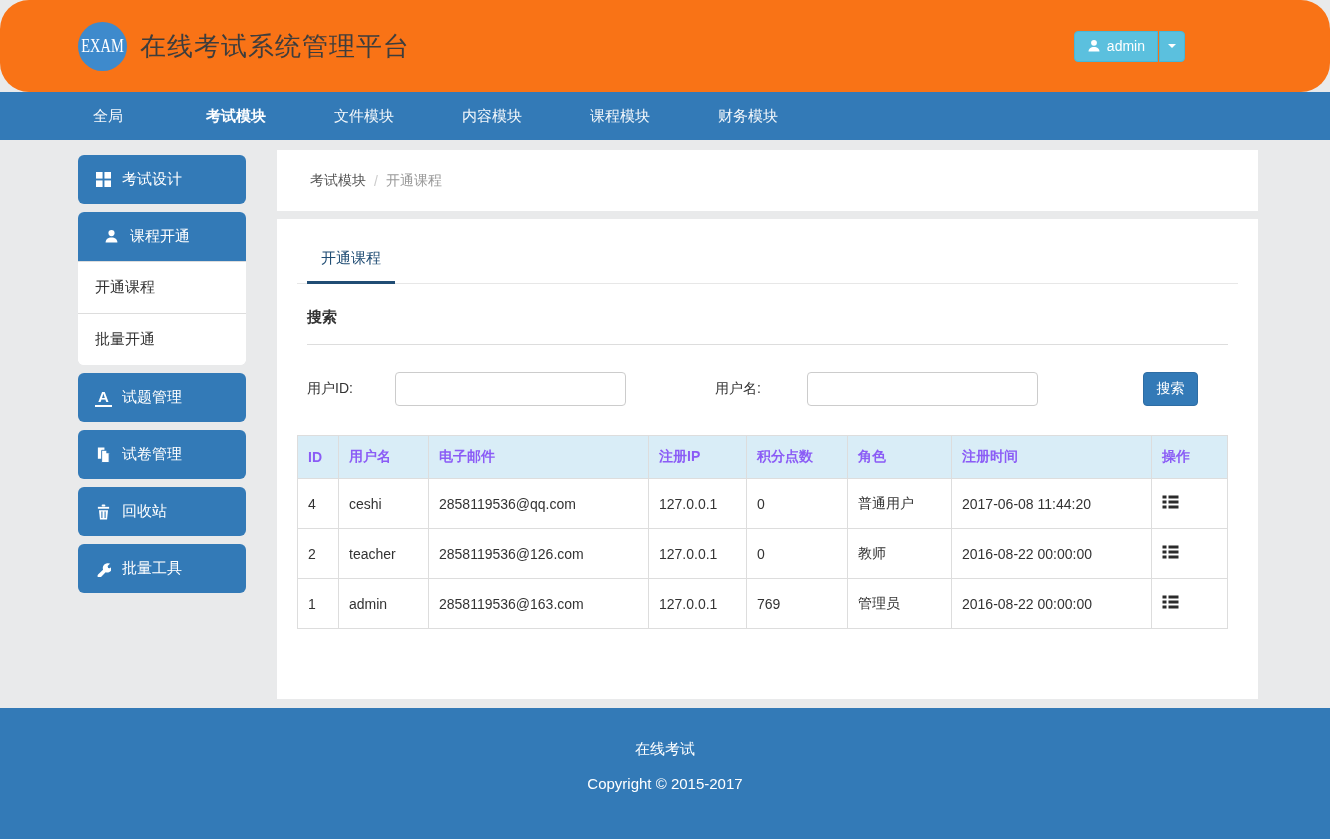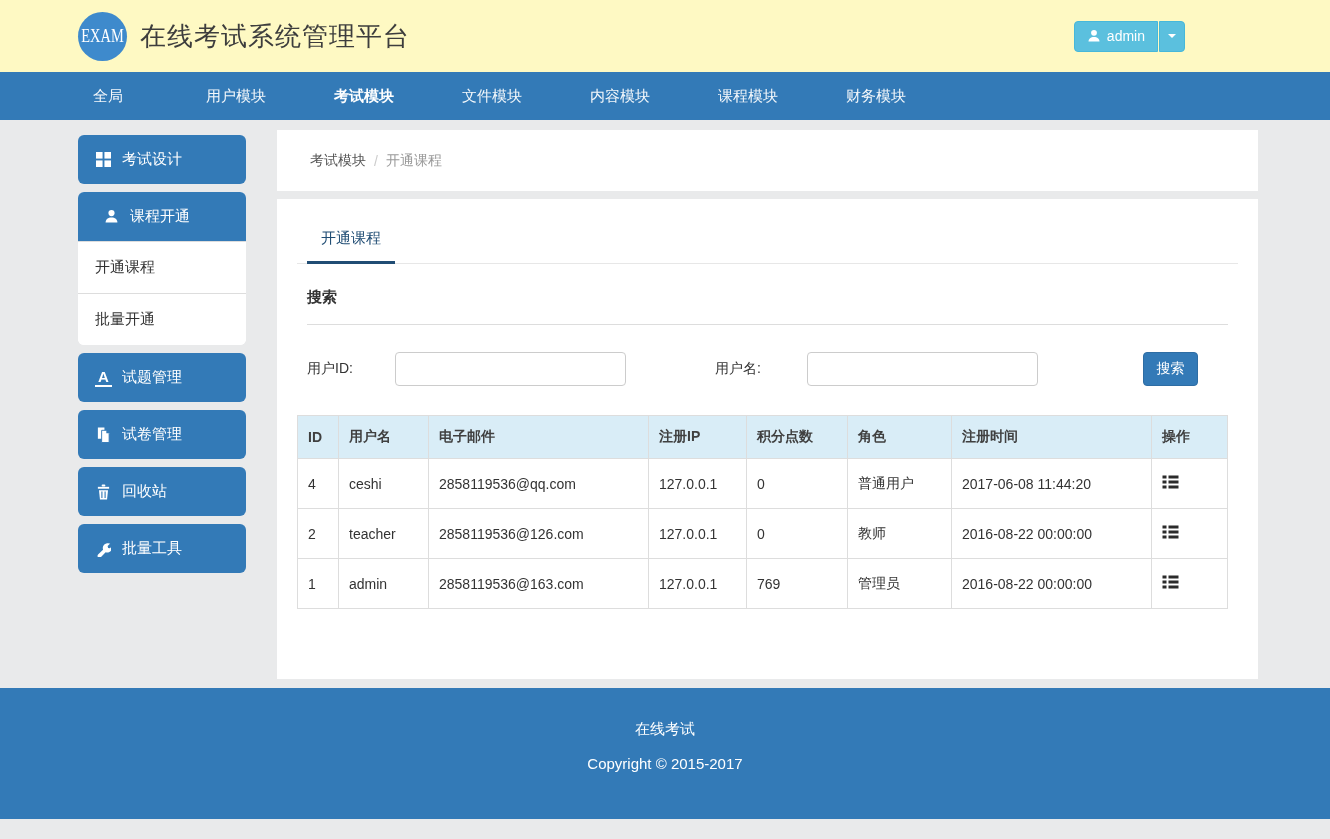--- a/index.html
+++ b/index.html
@@ -4,22 +4,23 @@
 <style>
   * { margin:0; padding:0; box-sizing:border-box; }
   html,body { width:1330px; height:839px; }
   body {
     font-family:"Liberation Sans","DejaVu Sans",sans-serif;
     background:#e9eaeb; color:#333; overflow:hidden;
   }
 
   
   .header {
-    height:72px; background:#fef9c3; display:flex; align-items:center;
+    height:92px; background:#f97316; display:flex; align-items:center;
     padding:0 145px 0 78px;
+    border-radius:29px;
   }
   .logo {
     width:49px; height:49px; border-radius:50%; background:#3e8acc;
     display:flex; align-items:center; justify-content:center; margin-right:13px; flex:none;
   }
   .logo span {
     color:#fff; font-family:"Liberation Serif","DejaVu Serif",serif;
     font-size:18px; transform:scaleX(.8); letter-spacing:0;
   }
   .app-title { font-size:26px; font-weight:400; color:#3d3d3d; letter-spacing:1px; }
@@ -104,21 +105,21 @@
     border:1px solid #2e6da4; border-radius:4px; color:#fff; font-size:14px;
     cursor:pointer; font-family:inherit;
   }
 
   
   .data-table {
     margin:29px 10px 0 0; width:930px; border-collapse:collapse; table-layout:fixed;
     font-size:14px;
   }
   .data-table th, .data-table td { border:1px solid #ddd; text-align:left; overflow:hidden; }
-  .data-table th { background:#d9edf7; color:#404040; font-weight:bold; padding:12px 10px; }
+  .data-table th { background:#d9edf7; color:#8b5cf6; font-weight:bold; padding:12px 10px; }
   .data-table td { padding:15px 10px; color:#333; }
   .c-id{width:41px;} .c-user{width:90px;} .c-mail{width:220px;} .c-ip{width:98px;}
   .c-pts{width:101px;} .c-role{width:104px;} .c-time{width:200px;} .c-ops{width:76px;}
   .op-btn { background:none; border:none; cursor:pointer; color:#2b2b2b; padding:0; display:inline-flex; }
 
   
   .footer {
     height:131px; background:#337ab7; color:#fff; text-align:center; padding-top:32px;
     font-size:15px;
   }
@@ -146,21 +147,20 @@
       <span>admin</span>
     </button>
     <button class="btn-caret">
       <span class="caret"></span>
     </button>
   </div>
 </div>
 
 <div class="navbar">
   <div class="nav-item">全局</div>
-  <div class="nav-item">用户模块</div>
   <div class="nav-item active">考试模块</div>
   <div class="nav-item">文件模块</div>
   <div class="nav-item">内容模块</div>
   <div class="nav-item">课程模块</div>
   <div class="nav-item">财务模块</div>
 </div>
 
 <div class="content">
 
   <div class="sidebar">

